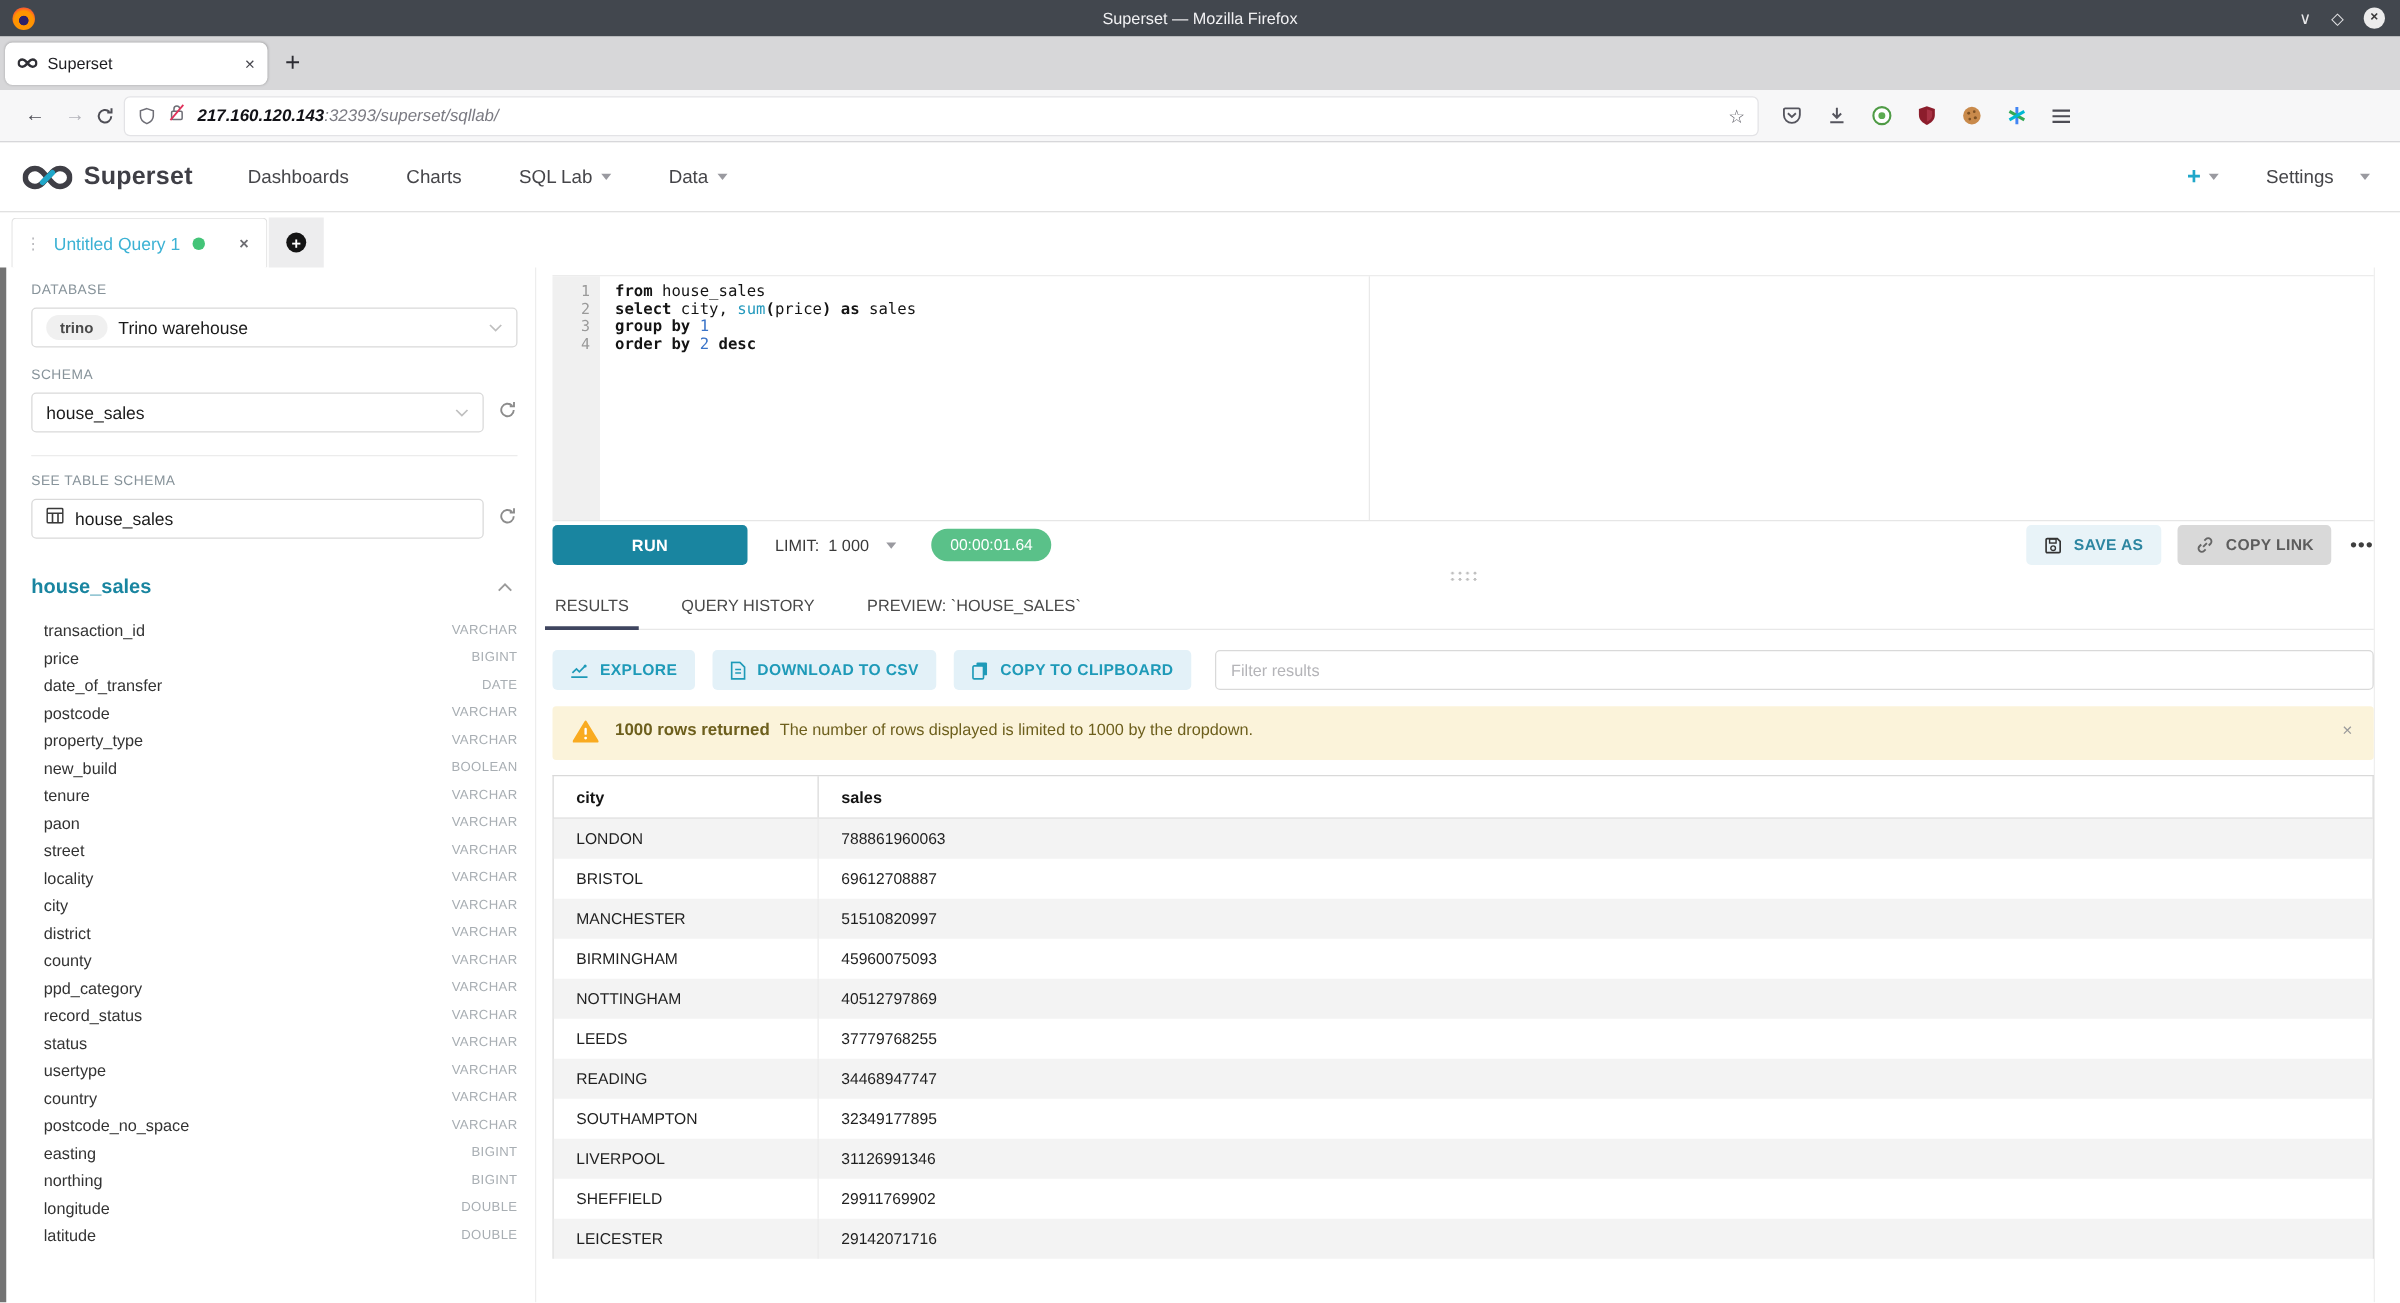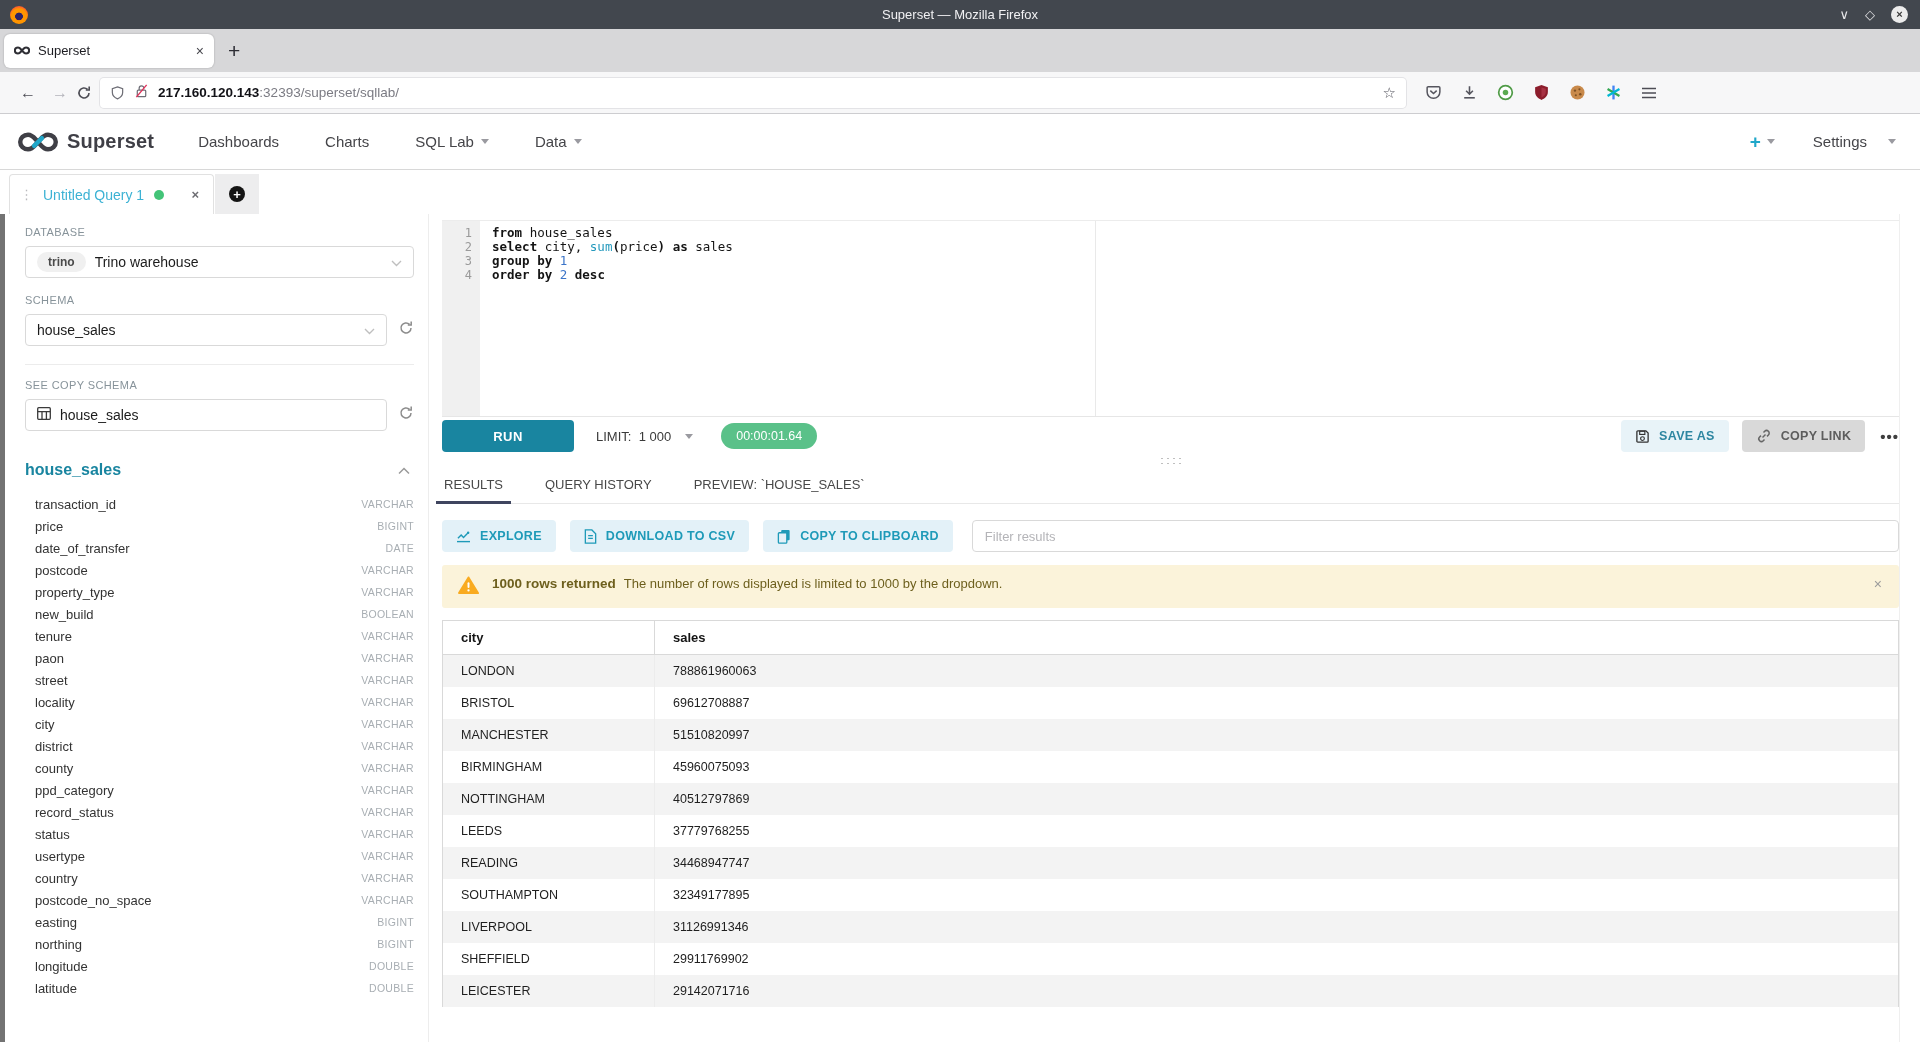--- a/index.html
+++ b/index.html
@@ -21,21 +21,21 @@
                  gap:8px; padding:0 10px; font-size:13px; color:#1d1d22; box-shadow:0 0 2px rgba(0,0,0,.25); }
   .tab-close { margin-left:auto; color:#47474e; font-size:14px; }
   .newtab-btn { margin-left:14px; font-size:21px; color:#2c2c33; line-height:1; }
 
   .navtoolbar { height:42px; background:#f7f7f8; border-bottom:1px solid #cdcdd0; display:flex; align-items:center; padding:0 12px; }
   .nav-arrow { font-size:16px; color:#4d4d55; width:32px; text-align:center; }
   .nav-arrow.disabled { color:#b3b3ba; }
   .icon-btn svg { display:block; }
   .urlbar { width:1306px; height:30px; background:#fff; border-radius:4px; margin-left:8px;
             display:flex; align-items:center; padding:0 10px; gap:9px; box-shadow:0 0 0 1px #e3e3e6; }
-  .url-text { font-size:13.5px; white-space:nowrap; }
+  .url-text { font-size:13.5px; white-space:nowrap;font-style:italic; }
   .url-host { color:#121217; font-weight:bold; }
   .url-path { color:#7b7b83; }
   .url-star { margin-left:auto; font-size:15px; color:#55555e; }
   .toolbar-icons { display:flex; align-items:center; gap:19px; margin-left:19px; }
 
   
   .superset-nav { height:56px; background:#fff; border-bottom:1px solid #d8d8d8; display:flex; align-items:center; padding:0 18px; }
   .brand { display:flex; align-items:center; gap:9px; }
   .brand-name { font-size:20px; font-weight:bold; color:#3f3f46; letter-spacing:.2px; }
   .nav-links { display:flex; align-items:center; margin-left:44px; gap:46px; }
@@ -86,21 +86,21 @@
             font-size:12px; line-height:14px; }
   .code { flex:1; padding:5px 0 0 12px; line-height:14px; position:relative; }
   .print-margin { position:absolute; left:615px; top:0; bottom:0; width:1px; background:#e9e9e9; }
   .tk-kw { font-weight:bold; color:#141414; }
   .tk-pr { font-weight:bold; color:#141414; }
   .tk-pl { color:#141414; }
   .tk-fn { color:#2499bd; }
   .tk-num { color:#3b74c8; }
 
   .editor-toolbar { height:32px; margin-top:3px; display:flex; align-items:center; }
-  .run-btn { width:132px; height:32px; background:#1985a0; border:none; border-radius:4px; color:#fff;
+  .run-btn { width:156px; height:32px; background:#1985a0; border:none; border-radius:4px; color:#fff;
              font-weight:bold; font-size:13px; letter-spacing:.4px; font-family:inherit; }
   .limit { margin-left:22px; display:flex; align-items:center; gap:14px; font-size:13px; color:#3a3a3a; }
   .timer { margin-left:28px; height:26px; background:#5ac189; color:#fff; border-radius:13px; padding:0 15px;
            display:flex; align-items:center; font-size:12.5px;text-align:right; }
   .toolbar-right { margin-left:auto; display:flex; align-items:center; gap:13px; }
   .chip-btn { height:32px; border:none; border-radius:4px; padding:0 14px; display:flex; align-items:center; gap:9px;
               font-weight:bold; font-size:12.5px; letter-spacing:.3px; font-family:inherit; }
   .saveas { background:#e8f3f8; color:#2d86a1; }
   .copylink { background:#d9d9d9; color:#5d5d5d; }
   .more-dots { font-size:15px; color:#3f3f3f; letter-spacing:1px; font-weight:bold; margin-left:2px; }
@@ -299,21 +299,21 @@
         <span class="sel-caret"><svg width="11" height="7" viewBox="0 0 11 7">
               <path d="M1 1l4.5 4.5L10 1" fill="none" stroke="#bfbfbf" stroke-width="1.4"></path>
             </svg></span>
       </div>
       <span><svg width="16" height="16" viewBox="0 0 16 16">
             <path d="M13 8a5 5 0 1 1-1.5-3.6" fill="none" stroke="#8c8c8c" stroke-width="1.5"></path>
             <path d="M13.2 1.6v3.4H9.8" fill="none" stroke="#8c8c8c" stroke-width="1.5"></path>
           </svg></span>
     </div>
     <div class="divider"></div>
-    <div class="field-label">SEE COPY SCHEMA</div>
+    <div class="field-label">SEE TABLE SCHEMA</div>
     <div class="row-refresh">
       <div class="select">
         <span><svg width="14" height="13" viewBox="0 0 14 13">
               <rect x="0.7" y="0.7" width="12.6" height="11.6" rx="1" fill="none" stroke="#3a3a3a" stroke-width="1.3"></rect>
               <path d="M0.7 4.6h12.6M5 4.6v7.7M9.4 4.6v7.7" stroke="#3a3a3a" stroke-width="1.3"></path>
             </svg></span>
         <span class="select-text">house_sales</span>
       </div>
       <span><svg width="16" height="16" viewBox="0 0 16 16">
             <path d="M13 8a5 5 0 1 1-1.5-3.6" fill="none" stroke="#8c8c8c" stroke-width="1.5"></path>

